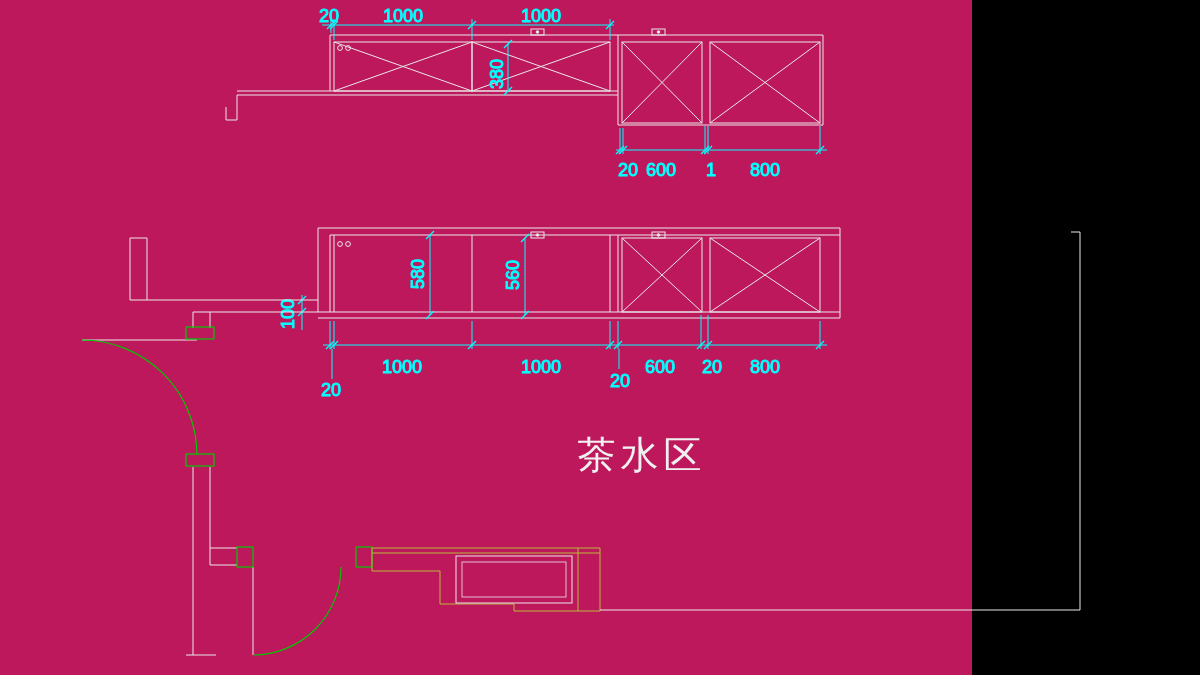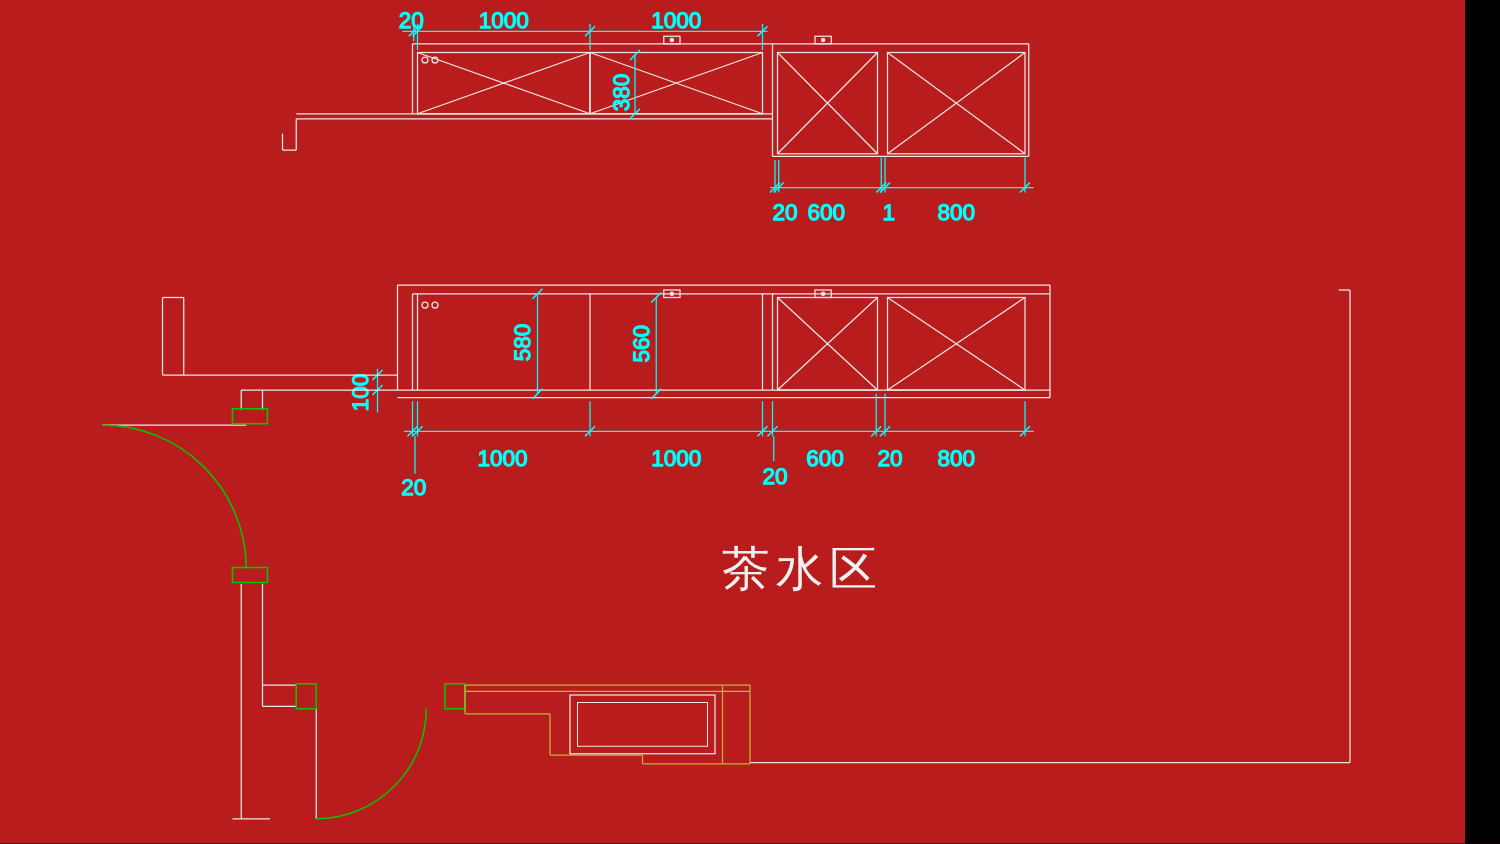--- a/index.html
+++ b/index.html
@@ -1,16 +1,16 @@
 <!DOCTYPE html>
 <html><head>
 <meta charset="utf-8">
 <style>
   html,body{margin:0;padding:0;background:#000;width:1200px;height:675px;overflow:hidden;}
-  .viewport{position:relative;width:1172px;height:675px;background:#b91c1c;}
+  .viewport{position:relative;width:972px;height:675px;background:#be185d;}
   svg{display:block;}
   svg text{font-family:"Liberation Sans",sans-serif;font-size:18px;fill:#00ffff;}
   text.area-label{font-family:"Liberation Serif","DejaVu Serif",serif;font-size:38px;fill:#f0f0f0;letter-spacing:5px;}
   .w{stroke:#e8e8e8;stroke-width:1;fill:none;}
   .c{stroke:#00ffff;stroke-width:1;fill:none;}
   .g{stroke:#00c800;stroke-width:1.2;fill:none;}
   .y{stroke:#b8b838;stroke-width:1;fill:none;}
 </style>
 </head>
 <body>

